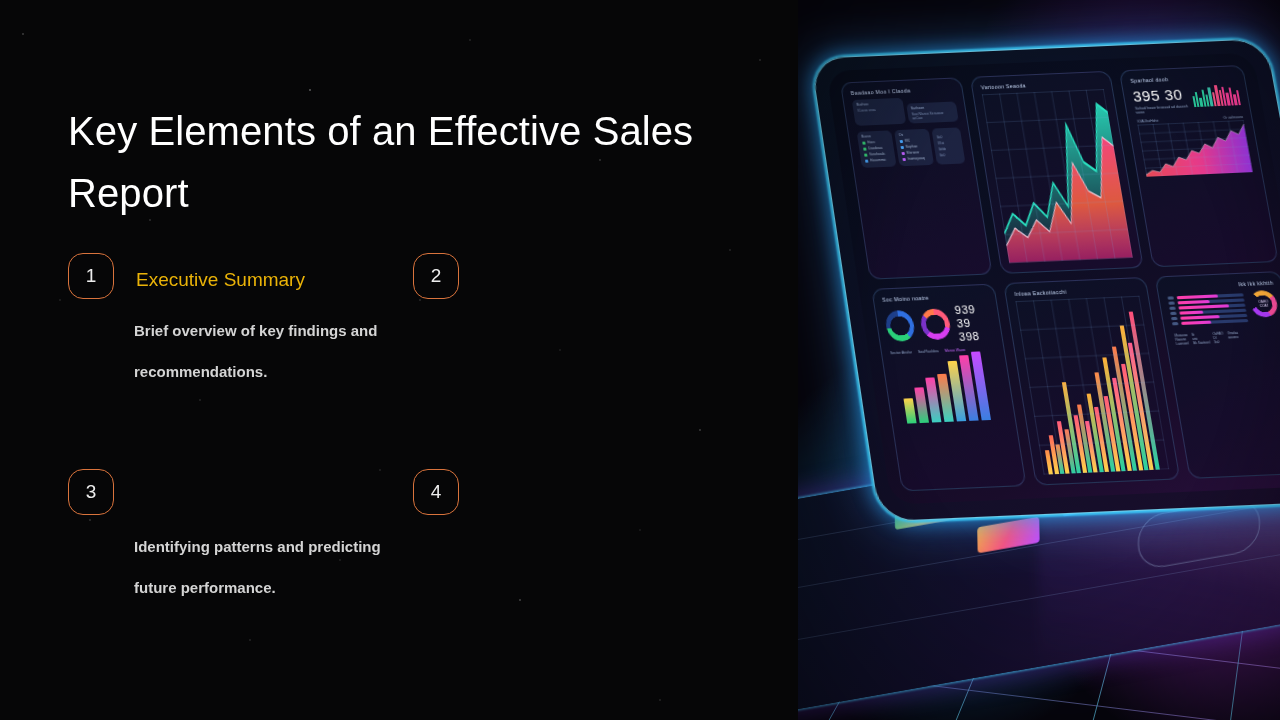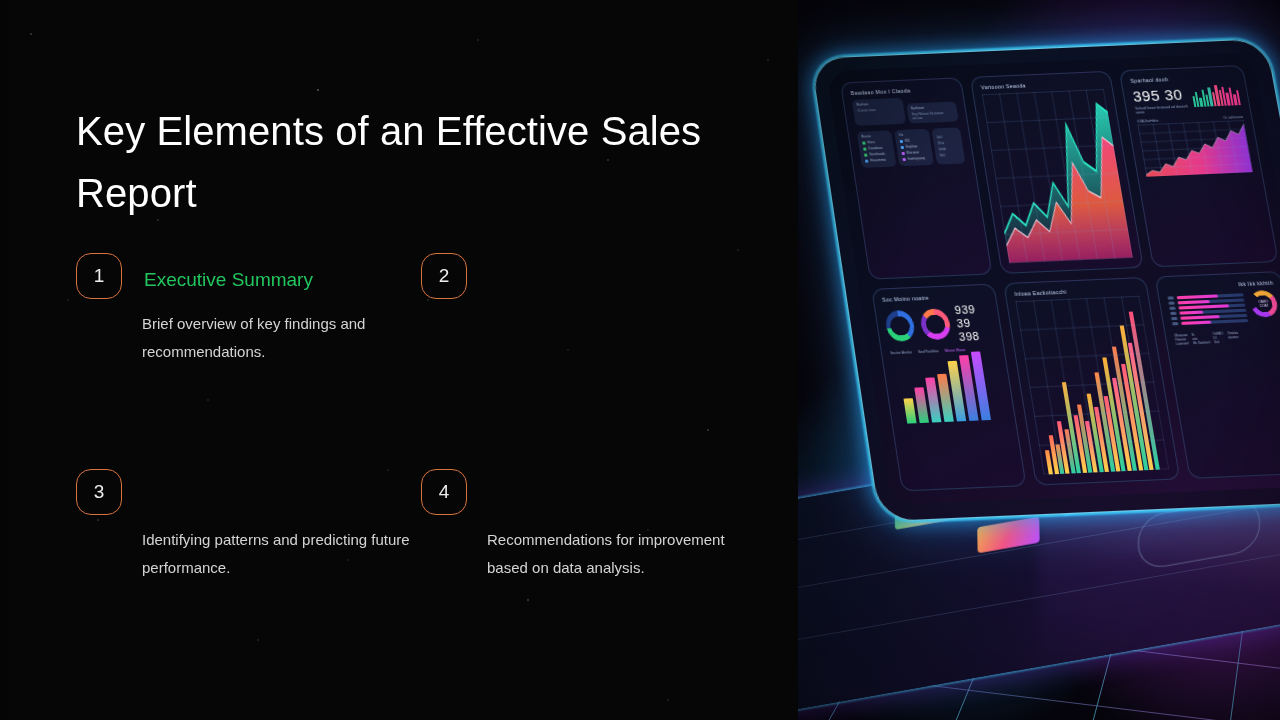--- a/index.html
+++ b/index.html
@@ -1,20 +1,20 @@
 <!DOCTYPE html>
 <html><head>
 <meta charset="utf-8">
 <style>
   html,body{margin:0;padding:0;background:#000;}
   body{width:1280px;height:720px;overflow:hidden;font-family:"Liberation Sans",sans-serif;}
   .slide{position:relative;width:1280px;height:720px;background:#050505;overflow:hidden;}
 
   
-  .left-pane{position:absolute;left:8px;top:0;width:800px;height:720px;background:#060607;overflow:hidden;}
+  .left-pane{position:absolute;left:0;top:0;width:800px;height:720px;background:#060607;overflow:hidden;}
   .stars{position:absolute;inset:0;
     background-image:
       radial-gradient(1px 1px at 23px 34px,rgba(255,255,255,.55),transparent),
       radial-gradient(1px 1px at 150px 220px,rgba(255,255,255,.40),transparent),
       radial-gradient(1.4px 1.4px at 310px 90px,rgba(255,255,255,.50),transparent),
       radial-gradient(1px 1px at 420px 300px,rgba(255,255,255,.35),transparent),
       radial-gradient(1px 1px at 600px 160px,rgba(255,255,255,.45),transparent),
       radial-gradient(1.2px 1.2px at 700px 430px,rgba(255,255,255,.38),transparent),
       radial-gradient(1px 1px at 90px 520px,rgba(255,255,255,.42),transparent),
       radial-gradient(1px 1px at 250px 640px,rgba(255,255,255,.30),transparent),
@@ -35,22 +35,22 @@
   .title{position:absolute;left:68px;top:100px;width:660px;color:#fff;font-size:40px;
          line-height:62px;font-weight:300;letter-spacing:.1px;}
 
   .grid{position:absolute;left:68px;top:264px;width:690px;}
   .row{display:flex;}
   .item{width:345px;box-sizing:border-box;padding-right:10px;}
   .item-head{display:flex;align-items:flex-start;}
   .badge{width:44px;height:44px;min-width:44px;border:1.8px solid #d9733c;border-radius:15px;
          display:flex;align-items:center;justify-content:center;color:#ededed;font-size:19px;
          font-weight:400;margin-top:-11px;}
-  .htext{margin-left:22px;color:#22c55e;font-size:19px;line-height:31px;font-weight:400;}
-  .desc{margin-left:66px;margin-top:11px;color:#d4d4d4;font-size:15px;line-height:28px;font-weight:400;}
+  .htext{margin-left:22px;color:#eab308;font-size:19px;line-height:31px;font-weight:400;}
+  .desc{margin-left:66px;margin-top:11px;color:#d4d4d4;font-size:15px;line-height:41px;font-weight:700;}
   .r1 .item{height:216px;}
   .r2 .item{height:150px;}
 
   
   .right-pane{position:absolute;left:798px;top:0;width:482px;height:720px;overflow:hidden;
               background:#07060f;}
   .bg-glowA{position:absolute;left:-60px;top:330px;width:420px;height:420px;
             background:radial-gradient(circle,rgba(30,170,255,.50),rgba(30,170,255,0) 68%);}
   .bg-glowB{position:absolute;left:200px;top:330px;width:480px;height:430px;
             background:radial-gradient(circle,rgba(190,55,240,.55),rgba(190,55,240,0) 66%);}
@@ -191,21 +191,20 @@
           <div class="item-head">
             <div class="badge">3</div>
           </div>
           <div class="desc">Identifying patterns and predicting future performance.</div>
         </div>
 
         <div class="item">
           <div class="item-head">
             <div class="badge">4</div>
           </div>
-          <div class="desc">Recommendations for improvement based on data analysis.</div>
         </div>
       </div>
 
     </div>
   </div>
 
   <div class="right-pane">
     <div class="bg-glowC"></div>
     <div class="bg-glowA"></div>
     <div class="bg-glowB"></div>

